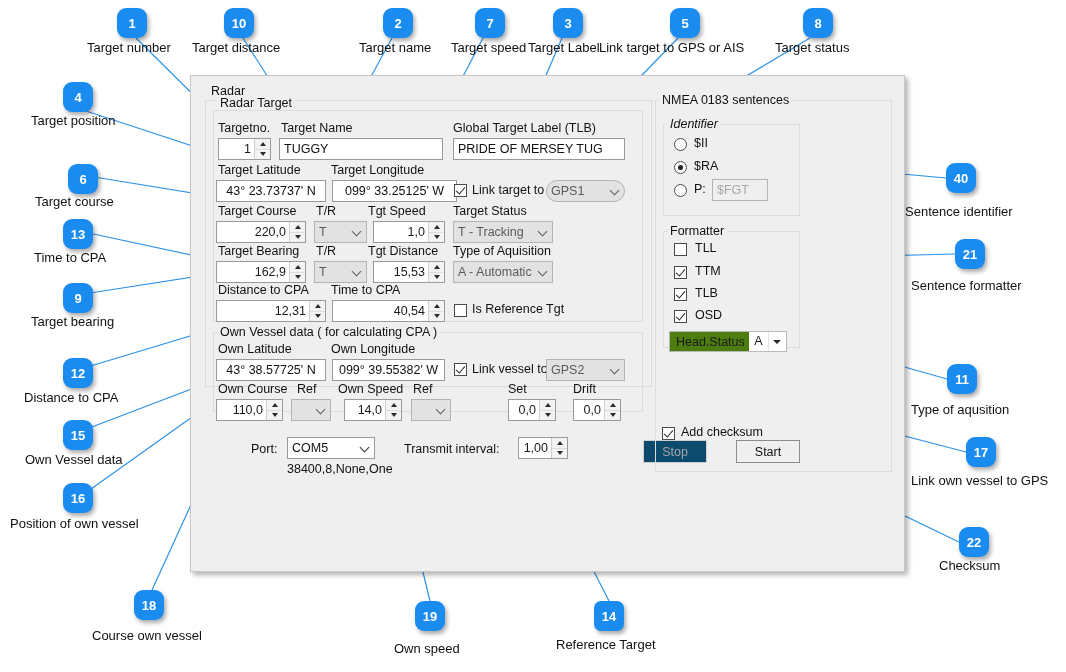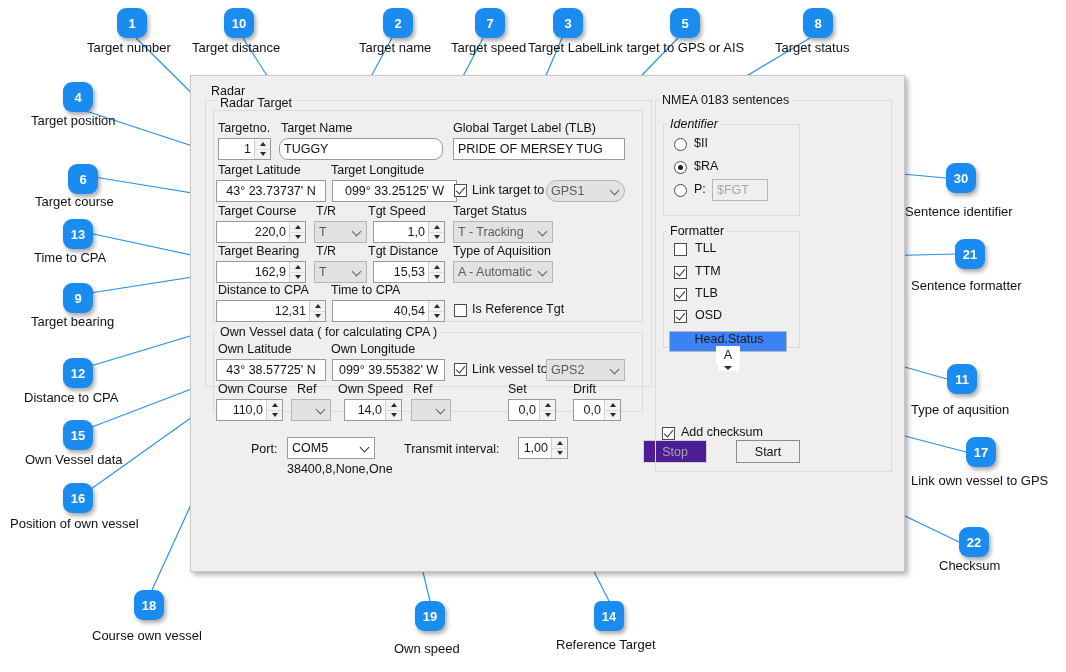--- a/index.html
+++ b/index.html
@@ -160,27 +160,27 @@
   
   .btn{
     position:absolute;
     height:23px;
     border:1px solid #8c8c8c;
     background:#efefef;
     font-size:12.5px;color:#111;
     display:flex;align-items:center;justify-content:center;
     box-sizing:border-box;
   }
-  .btn.dis{color:#a6a6a6;border-color:#cfcfcf;background:#4c1d95;}
+  .btn.dis{color:#a6a6a6;border-color:#cfcfcf;background:#0c4a6e;}
   
   .hstatus{
     position:absolute;height:21px;
-    border:1px solid #b8b8b8;background:#3b82f6;
+    border:1px solid #b8b8b8;background:#4d7c0f;
     display:flex;align-items:center;
-    font-size:12.5px;box-sizing:border-box;flex-direction:column;
+    font-size:12.5px;box-sizing:border-box;
   }
   .hstatus .hl{padding:0 4px 0 6px;}
   .hstatus .hv{
     background:#fff;border:1px solid #ffffff;width:22px;text-align:center;line-height:17px;height:17px;
   }
   .hstatus .hb{
     background:#fff;width:20px;height:17px;border:1px solid #ffffff;border-left:1px solid #e4e4e4;
     display:flex;align-items:center;justify-content:center;
   }
   .hstatus .hb::after{
@@ -203,21 +203,21 @@
   <div class="lbl" style="left:90px;top:45px;">Target Name</div>
   <div class="lbl" style="left:262px;top:45px;">Global Target Label (TLB)</div>
 
   <div class="spin" style="left:27px;top:62px;width:53px;">
     <div class="val">1</div>
     <div class="arrows">
         <span></span>
         <span></span>
       </div>
   </div>
-  <div class="tbox" style="left:88px;top:62px;width:164px;border-radius:9px;">TUGGY</div>
+  <div class="tbox" style="left:88px;top:62px;width:164px;">TUGGY</div>
   <div class="tbox" style="left:262px;top:62px;width:172px;">PRIDE OF MERSEY TUG</div>
 
   <div class="lbl" style="left:27px;top:87px;">Target Latitude</div>
   <div class="lbl" style="left:140px;top:87px;">Target Longitude</div>
 
   <div class="tbox c" style="left:25px;top:104px;width:110px;">43° 23.73737' N</div>
   <div class="tbox c" style="left:141px;top:104px;width:125px;">099° 33.25125' W</div>
   <div class="cb on" style="left:263px;top:108px;"></div>
   <div class="lbl" style="left:281px;top:107px;">Link target to</div>
   <div class="combo dis" style="left:355px;top:104px;width:79px;border-radius:11px;">
@@ -467,21 +467,21 @@
     <div class="badge" style="left: 63px; top: 420px;">15</div>
     <div class="clabel" style="left: 25px; top: 452px;">Own Vessel data</div>
     <div class="badge" style="left: 63px; top: 483px;">16</div>
     <div class="clabel" style="left: 10px; top: 516px;">Position of own vessel</div>
     <div class="badge" style="left: 134px; top: 590px;">18</div>
     <div class="clabel" style="left: 92px; top: 628px;">Course own vessel</div>
     <div class="badge" style="left: 415px; top: 601px;">19</div>
     <div class="clabel" style="left: 394px; top: 641px;">Own speed</div>
     <div class="badge" style="left: 594px; top: 601px; border-radius: 7px;">14</div>
     <div class="clabel" style="left: 556px; top: 637px;">Reference Target</div>
-    <div class="badge" style="left: 946px; top: 163px;">30</div>
+    <div class="badge" style="left: 946px; top: 163px;">40</div>
     <div class="clabel" style="left: 905px; top: 204px;">Sentence identifier</div>
     <div class="badge" style="left: 955px; top: 239px;">21</div>
     <div class="clabel" style="left: 911px; top: 278px;">Sentence formatter</div>
     <div class="badge" style="left: 947px; top: 364px;">11</div>
     <div class="clabel" style="left: 911px; top: 402px;">Type of aqusition</div>
     <div class="badge" style="left: 966px; top: 437px;">17</div>
     <div class="clabel" style="left: 911px; top: 473px;">Link own vessel to GPS</div>
     <div class="badge" style="left: 959px; top: 527px;">22</div>
     <div class="clabel" style="left: 939px; top: 558px;">Checksum</div>
   </div>

